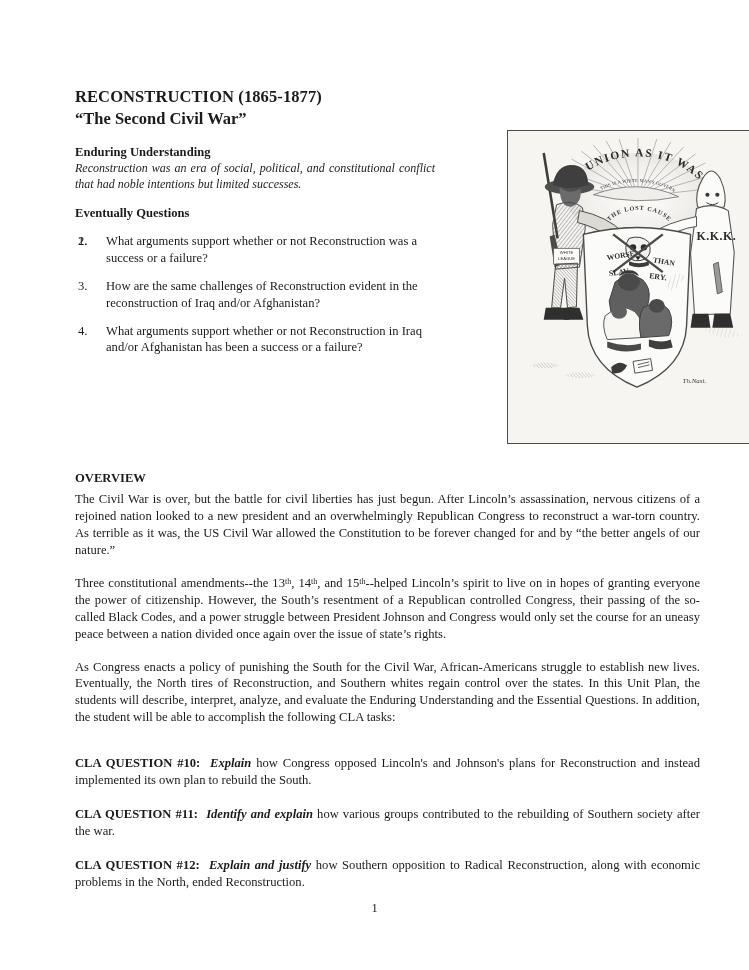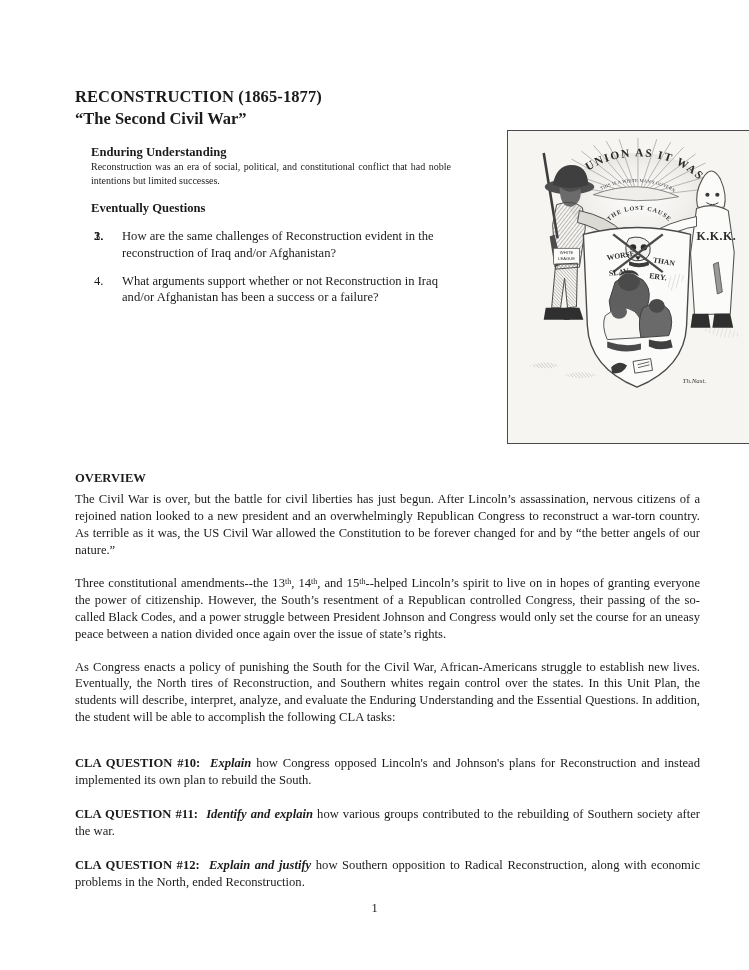--- a/index.html
+++ b/index.html
@@ -43,35 +43,35 @@
   .doc-subtitle {
     font-weight: bold;
     font-size: 16.5px;
     line-height: 1.32;
     margin: 0 0 14px 0;
   }
 
   
   .left-col {
     width: 360px;
-    margin-left: 16px;
   }
 
   .section-heading {
     font-weight: bold;
     font-size: 12.6px;
     margin: 0 0 0 0;
     line-height: 1.34;
   }
 
   .body-text {
-    font-size: 10px;
+    font-size: 12px;
     line-height: 1.335;
     text-align: justify;
     margin: 0;
+    font-style: italic;
   }
 
   .eq-heading {
     font-weight: bold;
     font-size: 12.6px;
     margin: 13px 0 0 0;
     line-height: 1.34;
   }
 
   ol.questions {
@@ -329,20 +329,21 @@
       <h3 class="section-heading">Enduring Understanding</h3>
       <p class="body-text">Reconstruction was an era of social, political, and constitutional conflict that had noble intentions but limited successes.</p>
 
       <h3 class="eq-heading">Eventually Questions</h3>
       <ol class="questions">
         <li>
           <span class="num">1.</span>
         </li>
         <li>
           <span class="num">2.</span>
+          <span>What arguments support whether or not Reconstruction was a success or a failure?</span>
         </li>
         <li>
           <span class="num">3.</span>
           <span>How are the same challenges of Reconstruction evident in the reconstruction of Iraq and/or Afghanistan?</span>
         </li>
         <li>
           <span class="num">4.</span>
           <span>What arguments support whether or not Reconstruction in Iraq and/or Afghanistan has been a success or a failure?</span>
         </li>
       </ol>

